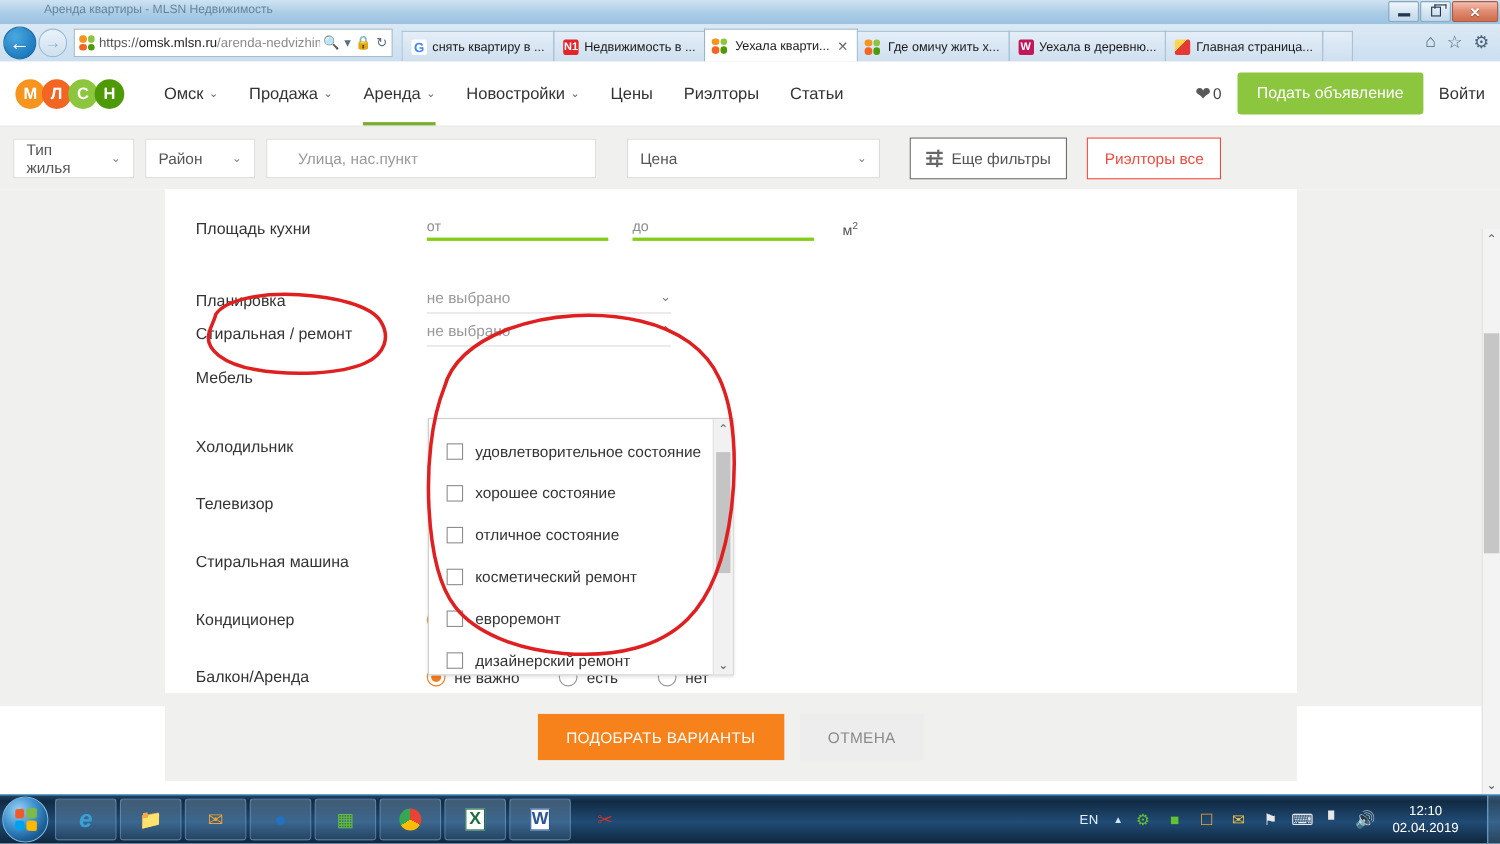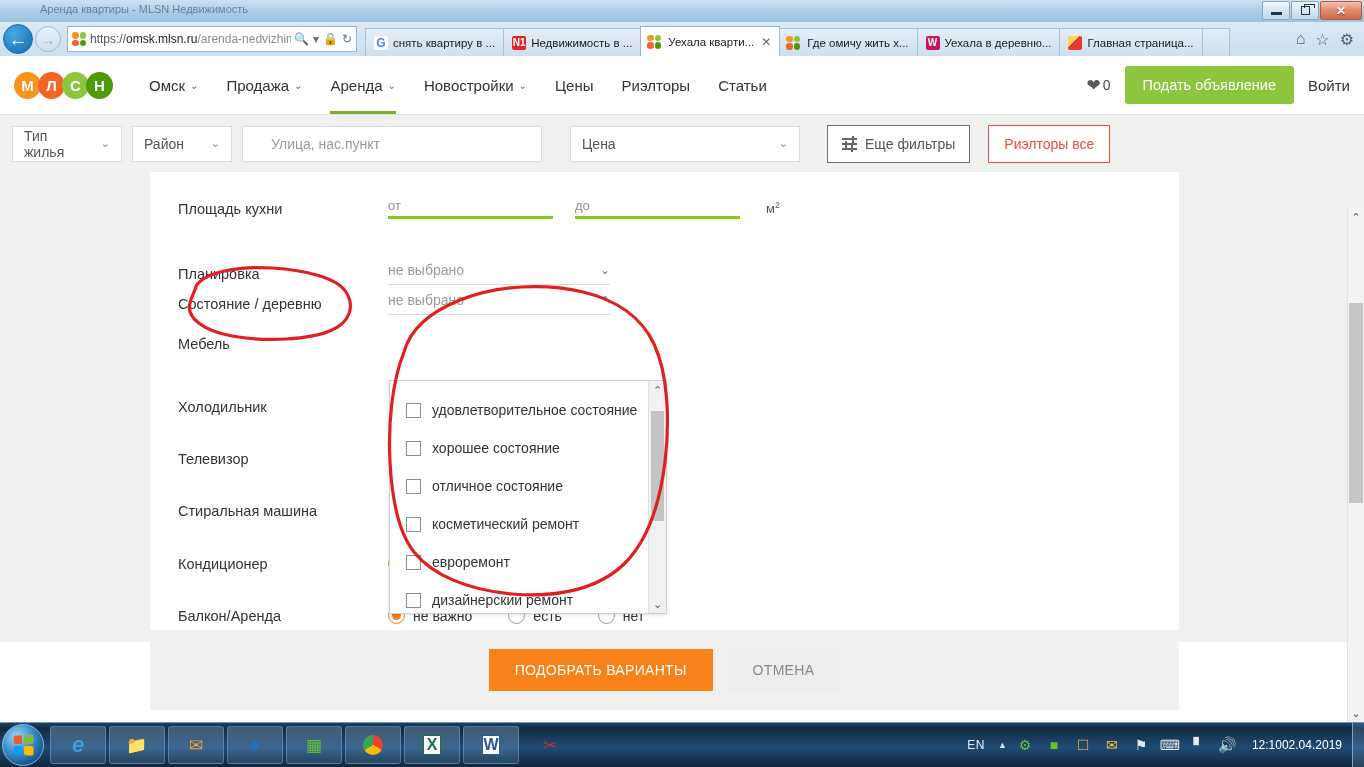--- a/index.html
+++ b/index.html
@@ -278,21 +278,21 @@
   .tb-items{ display:flex; align-items:center; gap:3px; margin-left:6px; flex:1 1 auto;}
   .tb-item{
     width:56px;height:38px; border:1px solid rgba(150,200,240,.35); border-radius:3px;
     background: linear-gradient(180deg, rgba(190,225,250,.28), rgba(120,175,220,.18));
     display:flex;align-items:center;justify-content:center;
   }
   .tb-item.plain{ border-color:transparent; background:transparent;}
   .tray{ display:flex; align-items:center; gap:7px; margin-right:6px; flex:0 0 auto; color:#e6f2fb;}
   .tray .lang{ font-size:12px; letter-spacing:.5px; margin-right:6px;}
   .tray .tri{ font-size:9px; color:#cfe6f7;}
-  .clock{ display:flex;flex-direction:row; align-items:center; font-size:12px; color:#fff; line-height:1.25; margin-left:6px; margin-right:4px;}
+  .clock{ display:flex;flex-direction:column; align-items:center; font-size:12px; color:#fff; line-height:1.25; margin-left:6px; margin-right:20px;}
   .showdesk{ width:12px; height:45px; border-left:1px solid #6ea8d4; background:rgba(160,205,240,.18); flex:0 0 auto;}
   .ticon{ width:22px;height:22px; display:flex;align-items:center;justify-content:center; font-size:14px;}
 </style>
 </head>
 <body>
 
 <div id="desktop">
 
   <div class="win-titlebar">
     <div class="win-title-text">Аренда квартиры - MLSN Недвижимость</div>
@@ -477,21 +477,21 @@
 
           <div class="form-row" style="top:68px;margin-top:22px;">
             <div class="frow-label">Планировка</div>
             <div class="sel-line">
               <span>не выбрано</span>
               <span class="chev">⌄</span>
             </div>
           </div>
 
           <div class="form-row" style="top:120px;">
-            <div class="frow-label">Состояние / деревню</div>
+            <div class="frow-label">Стиральная / ремонт</div>
             <div class="sel-line">
               <span>не выбрано</span>
               <span class="chev" style="transform:rotate(180deg);">⌄</span>
             </div>
           </div>
 
           <div class="form-row" style="top:164px;">
             <div class="frow-label">Мебель</div>
           </div>
 

